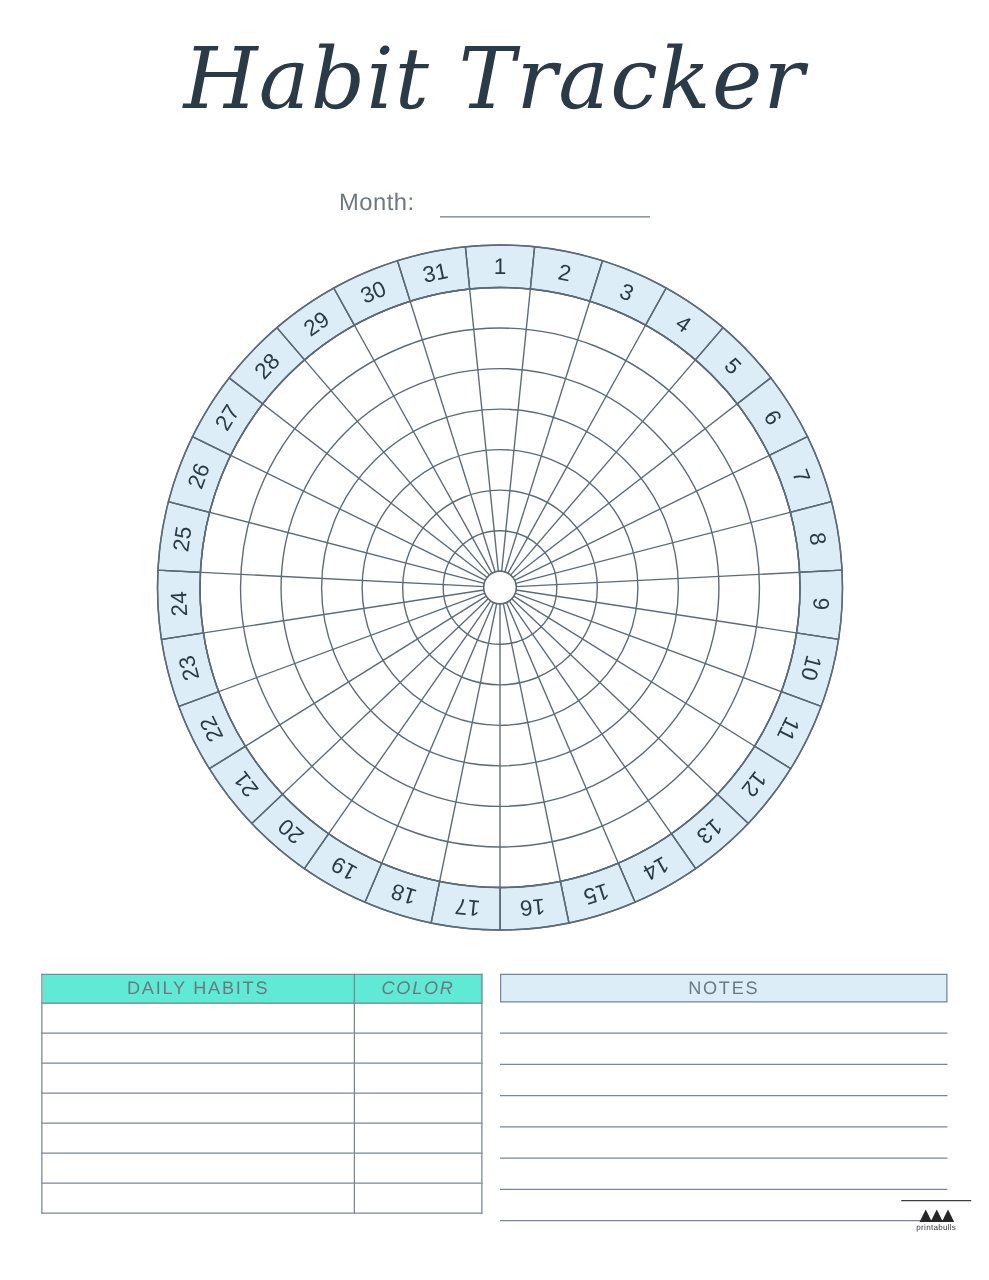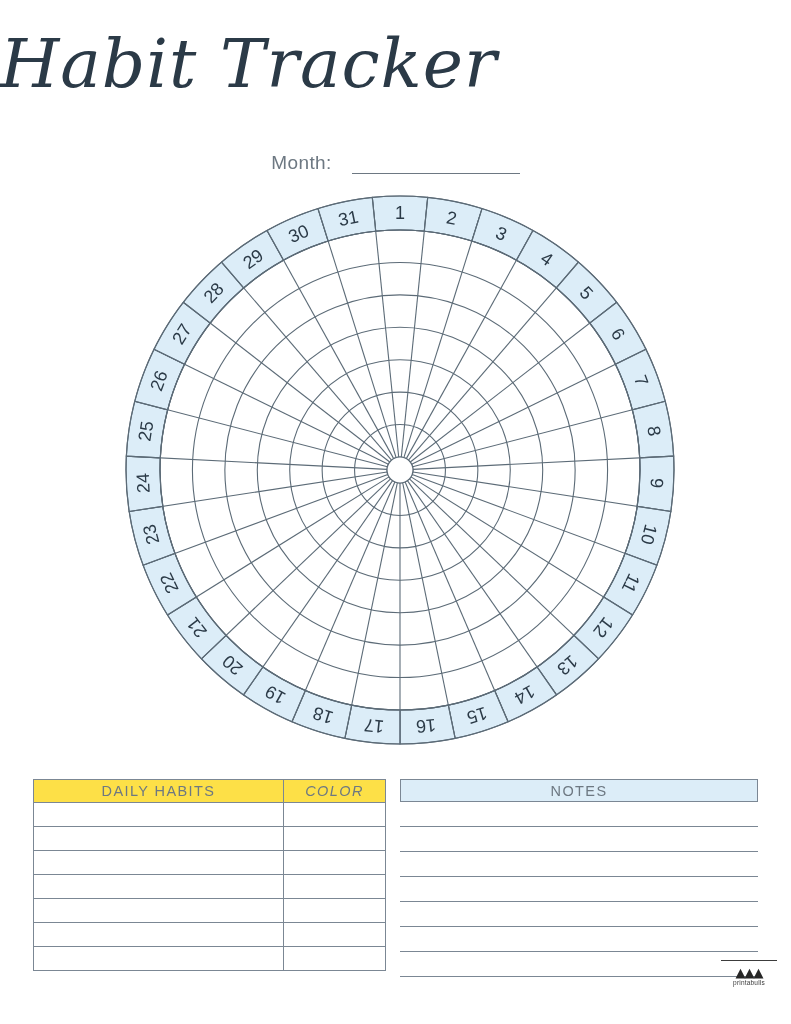--- a/index.html
+++ b/index.html
@@ -16,21 +16,21 @@
     height: 1024px;
     background: #ffffff;
   }
 
   
   #title {
     position: absolute;
     top: 30px;
     left: 0;
     width: 791px;
-    text-align: left;
+    text-align: center;
     font-family: "DejaVu Serif", serif;
     font-style: italic;
     font-size: 68px;
     line-height: 1.0;
     letter-spacing: 1px;
     color: #2b3a47;
     white-space: nowrap;
   }
 
   
@@ -82,21 +82,21 @@
     top: 9px;
     width: 352px;
     border-collapse: collapse;
     table-layout: fixed;
   }
   #habits-table th, #habits-table td {
     border: 1px solid #7b8794;
     height: 24px;
   }
   #habits-table th {
-    background: #fde047;
+    background: #5eead4;
     font-weight: normal;
     font-size: 14.5px;
     color: #6d7882;
     letter-spacing: 1.4px;
     height: 23px;
     padding-bottom: 1px;
   }
   .col-habit { width: 250px; }
   .col-color { width: 102px; font-style: italic; }
 

